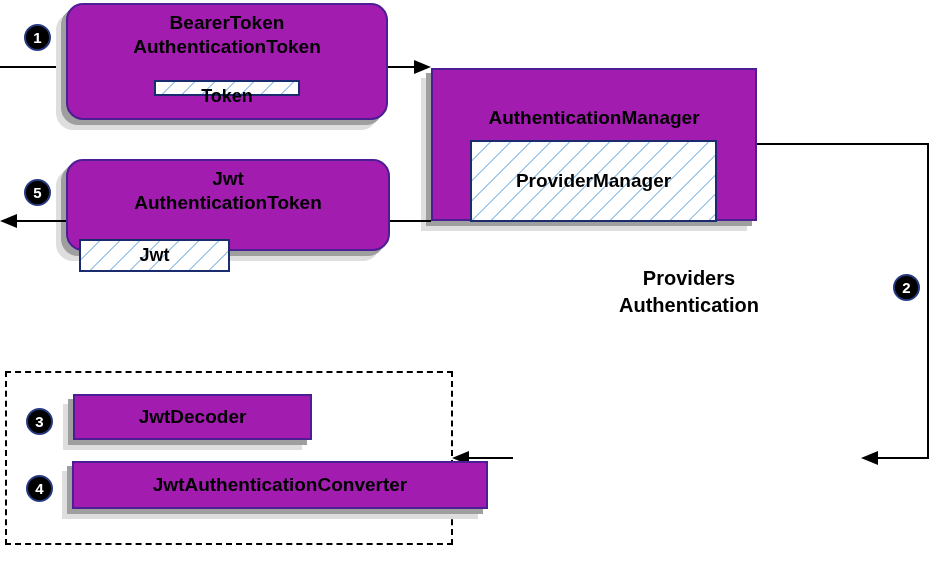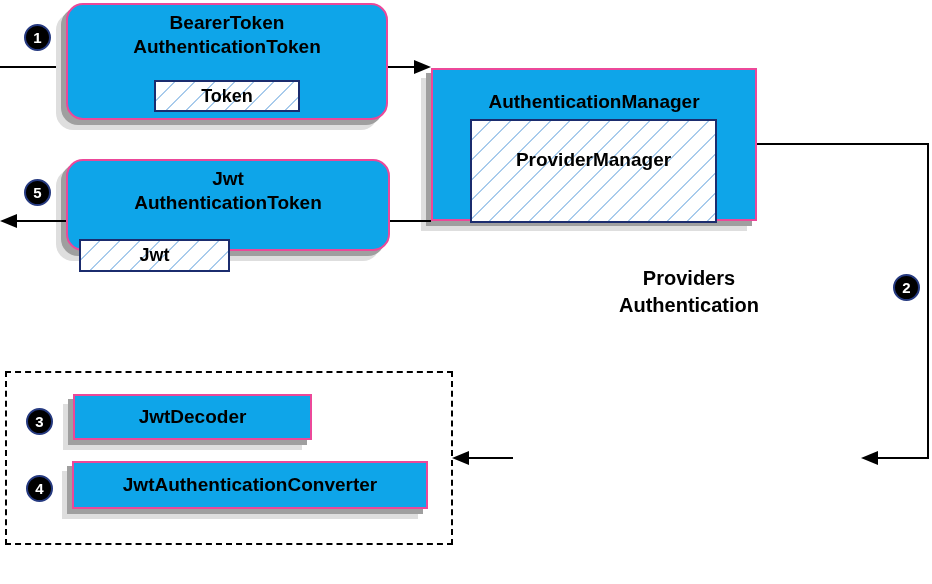--- a/index.html
+++ b/index.html
@@ -4,21 +4,21 @@
 <style>
   html,body{margin:0;padding:0;background:#fff;}
   #canvas{
     position:relative;width:932px;height:584px;background:#ffffff;overflow:hidden;
     font-family:"Liberation Sans","DejaVu Sans",sans-serif;color:#000;
   }
   *{box-sizing:border-box;}
   .abs{position:absolute;}
   
   .node{
-    position:absolute;background:#0ea5e9;border:2px solid #ec4899;
+    position:absolute;background:#a21caf;border:2px solid #4c1d95;
   }
   .rounded{border-radius:17px;}
   .shadow{box-shadow:-5px 5px 0 0 #9f9f9f,-10px 10px 0 0 #dedede;}
   
   .hatch{
     background-color:#fff;
     background-image:repeating-linear-gradient(135deg,rgba(0,0,0,0) 0px,rgba(0,0,0,0) 12.5px,#a8cbec 12.5px,#a8cbec 14px);
   }
   .hatch-big{
     background-color:#fff;
@@ -55,29 +55,29 @@
 <div id="canvas">
 
   <div class="hline" style="left:0;top:66px;width:66px;"></div>
   <div class="badge" style="left:24px;top:24px;">1</div>
 
   <div class="node rounded shadow" style="left:66px;top:3px;width:322px;height:117px;">
     <div class="title t19" style="padding-top:6px;">
       <div>BearerToken</div>
       <div>AuthenticationToken</div>
     </div>
-    <div class="inner hatch lbl18" style="left:86px;top:75px;width:146px;height:32px;line-height:28px;">Token</div>
+    <div class="inner hatch lbl18" style="left:86px;top:75px;width:146px;height:16px;line-height:28px;">Token</div>
   </div>
 
   <div class="hline" style="left:388px;top:66px;width:27px;"></div>
   <div class="ah ah-right" style="left:414px;top:60px;"></div>
 
   <div class="node shadow" style="left:431px;top:68px;width:326px;height:153px;">
-    <div class="title t19" style="padding-top:20px;">AuthenticationManager</div>
-    <div class="inner hatch t19" style="left:37px;top:49px;width:247px;height:104px;line-height:78px;">ProviderManager</div>
+    <div class="title t19" style="padding-top:20px;margin-top:16px;">AuthenticationManager</div>
+    <div class="inner hatch t19" style="left:37px;top:70px;width:247px;height:82px;line-height:78px;">ProviderManager</div>
   </div>
 
   <div class="node rounded shadow" style="left:66px;top:159px;width:324px;height:92px;">
     <div class="title t19" style="padding-top:6px;">
       <div>Jwt</div>
       <div>AuthenticationToken</div>
     </div>
     <div class="inner hatch lbl18" style="left:11px;top:78px;width:151px;height:33px;line-height:29px;background-color:#fff;">Jwt</div>
   </div>
 
@@ -101,15 +101,15 @@
 
   <div class="hline" style="left:467px;top:457px;width:46px;"></div>
   <div class="ah ah-left" style="left:452px;top:451px;"></div>
 
   <div class="dash-black" style="left:5px;top:371px;width:448px;height:174px;"></div>
 
   <div class="badge" style="left:26px;top:408px;">3</div>
   <div class="node shadow title" style="left:73px;top:394px;width:239px;height:46px;font-size:19px;line-height:42px;">JwtDecoder</div>
 
   <div class="badge" style="left:26px;top:475px;">4</div>
-  <div class="node shadow title" style="left:72px;top:461px;width:356px;height:48px;font-size:19px;line-height:44px;">JwtAuthenticationConverter</div>
+  <div class="node shadow title" style="left:72px;top:461px;width:416px;height:48px;font-size:19px;line-height:44px;">JwtAuthenticationConverter</div>
 
 </div>
 
 </body></html>

